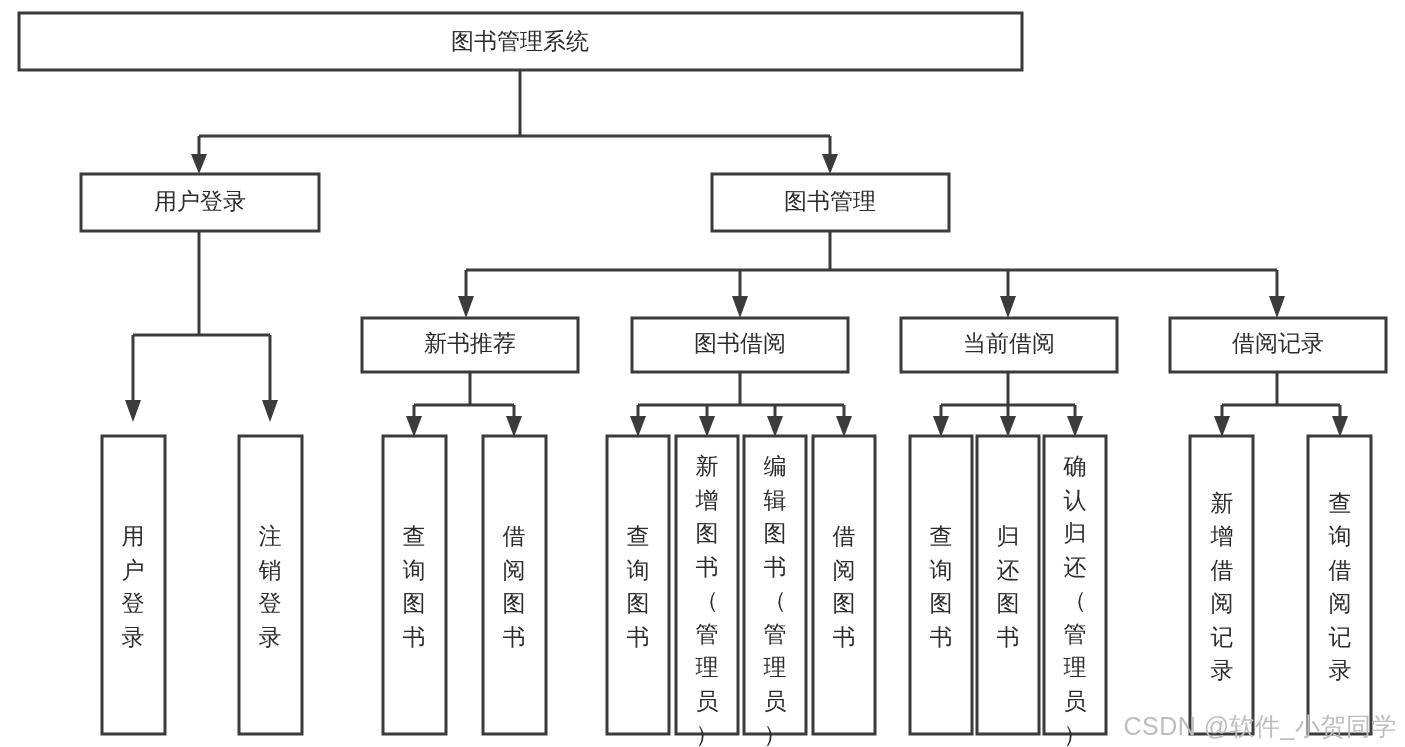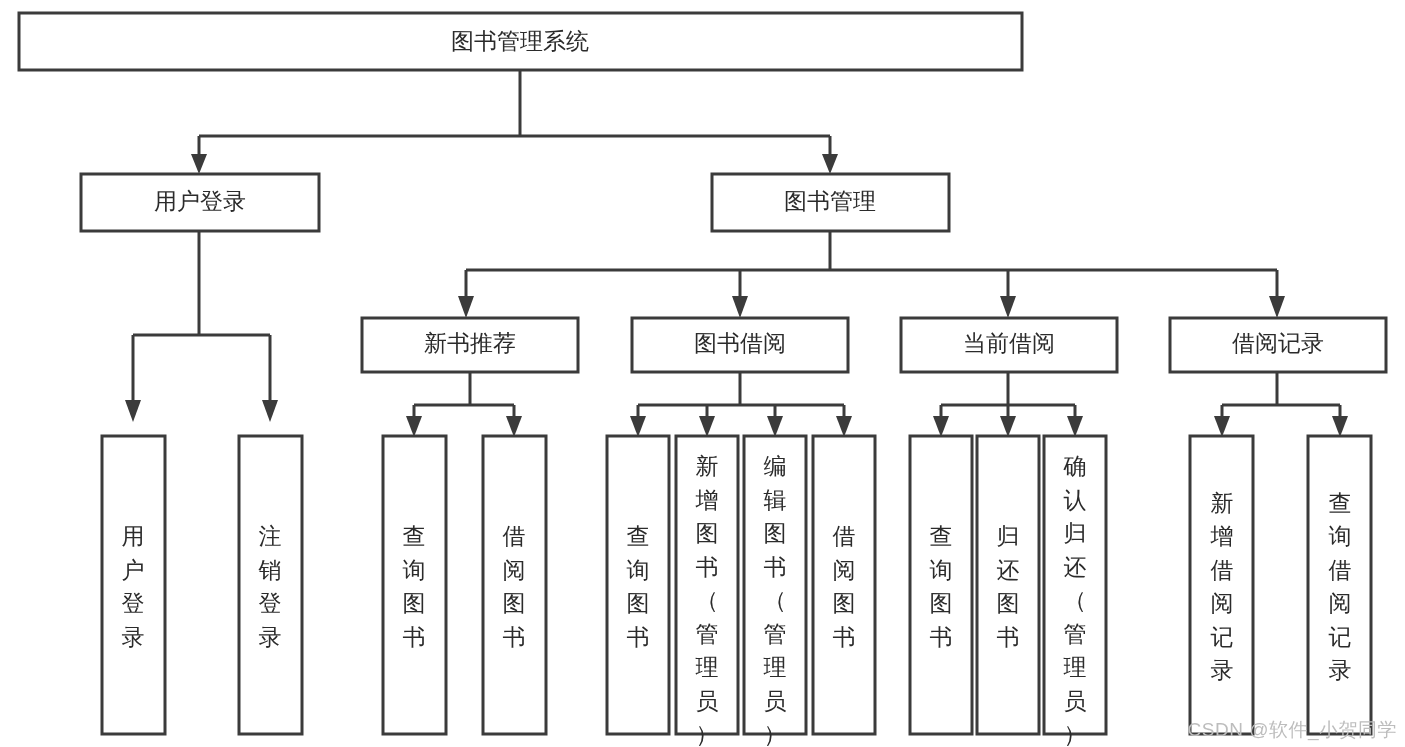--- a/index.html
+++ b/index.html
@@ -52,21 +52,21 @@
     font-family: "Liberation Sans", "DejaVu Sans", sans-serif;
     font-size: 23px;
     fill: #2b2b2b;
     text-anchor: middle;
   }
   .watermark {
     position: absolute;
     right: 8px;
     bottom: 4px;
     font-family: "Liberation Sans", "DejaVu Sans", sans-serif;
-    font-size: 19px;
+    font-size: 25px;
     color: #bdbdbd;
     letter-spacing: 0.5px;
     white-space: nowrap;
     pointer-events: none;
   }
 </style>
 </head>
 <body>
 
 <div id="diagram-root">

